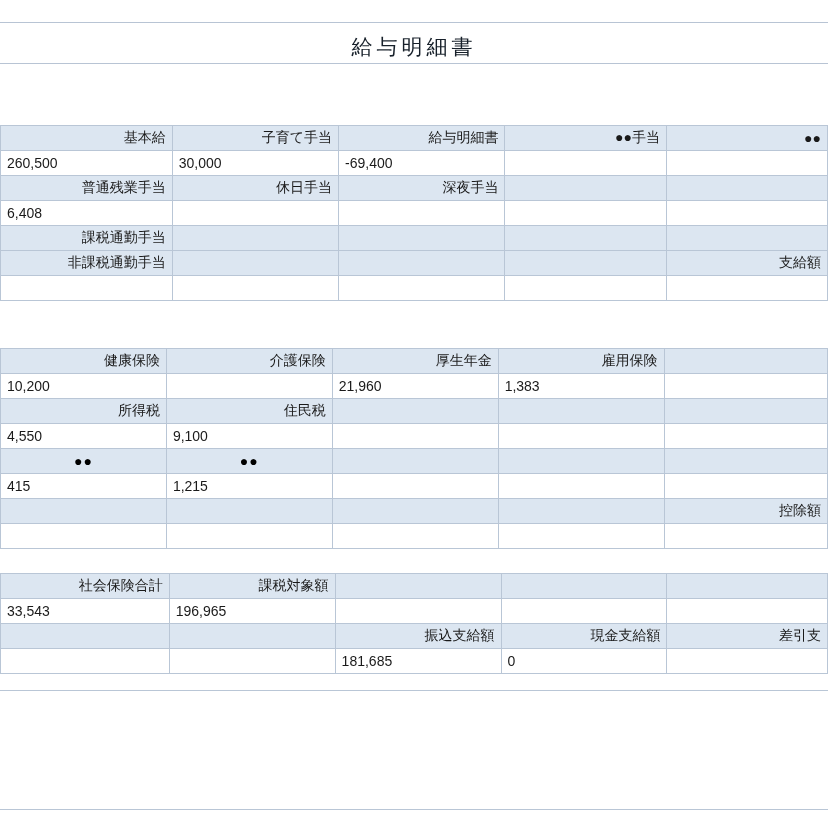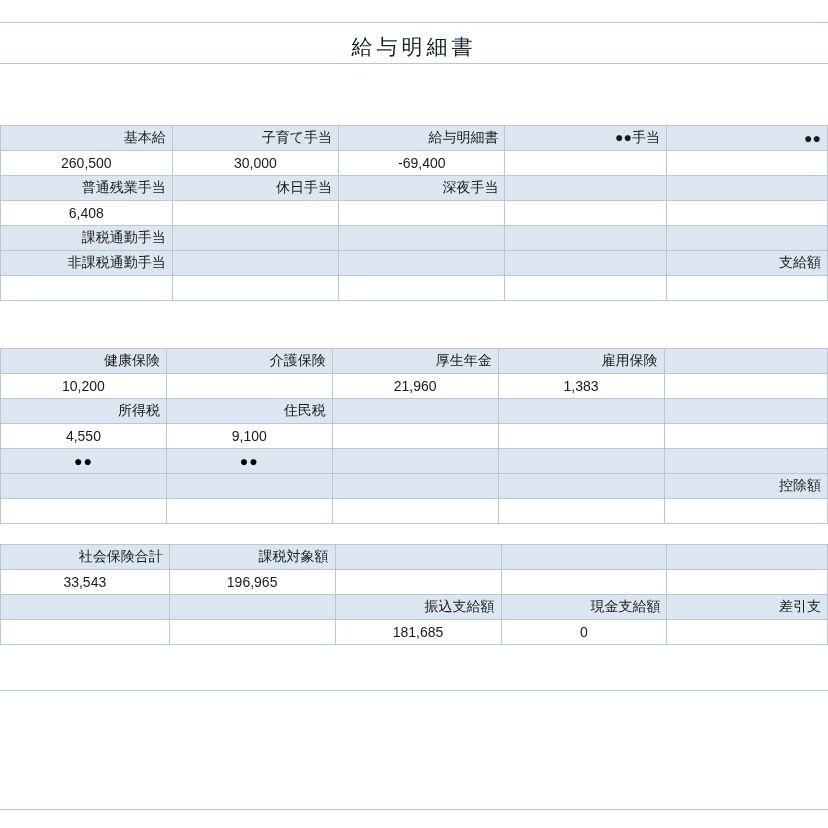--- a/index.html
+++ b/index.html
@@ -57,21 +57,21 @@
     white-space: nowrap;
     overflow: hidden;
   }
   td.hdr {
     background: #dce6f1;
     text-align: right;
     color: #1a1a1a;
   }
   td.val {
     background: #ffffff;
-    text-align: center;
+    text-align: left;
     color: #1a1a1a;
   }
   td.blank-hdr {
     background: #dce6f1;
   }
   td.lbl-right {
     background: #dce6f1;
     text-align: right;
     color: #1a1a1a;
     margin-left: 28px;
@@ -204,39 +204,46 @@
         <td class="val"></td>
       </tr>
 
       <tr>
         <td class="dot">●●</td>
         <td class="dot">●●</td>
         <td class="blank-hdr"></td>
         <td class="blank-hdr"></td>
         <td class="blank-hdr"></td>
       </tr>
+      <tr>
+        <td class="val">415</td>
+        <td class="val">1,215</td>
+        <td class="val"></td>
+        <td class="val"></td>
+        <td class="val"></td>
+      </tr>
 
       <tr>
         <td class="blank-hdr"></td>
         <td class="blank-hdr"></td>
         <td class="blank-hdr"></td>
         <td class="blank-hdr"></td>
         <td class="lbl-right">控除額</td>
       </tr>
       <tr>
         <td class="val"></td>
         <td class="val"></td>
         <td class="val"></td>
         <td class="val"></td>
         <td class="val"></td>
       </tr>
     </tbody>
   </table>
 
-  <table class="grid" id="totals-table" style="top:544px;border-radius:10px;">
+  <table class="grid" id="totals-table" style="top:573px;border-radius:10px;">
     <colgroup>
       <col style="width:186px">
       <col style="width:186px">
       <col style="width:186px">
       <col style="width:186px">
       <col style="width:186px">
     </colgroup>
     <tbody>
       <tr>
         <td class="hdr">社会保険合計</td>

